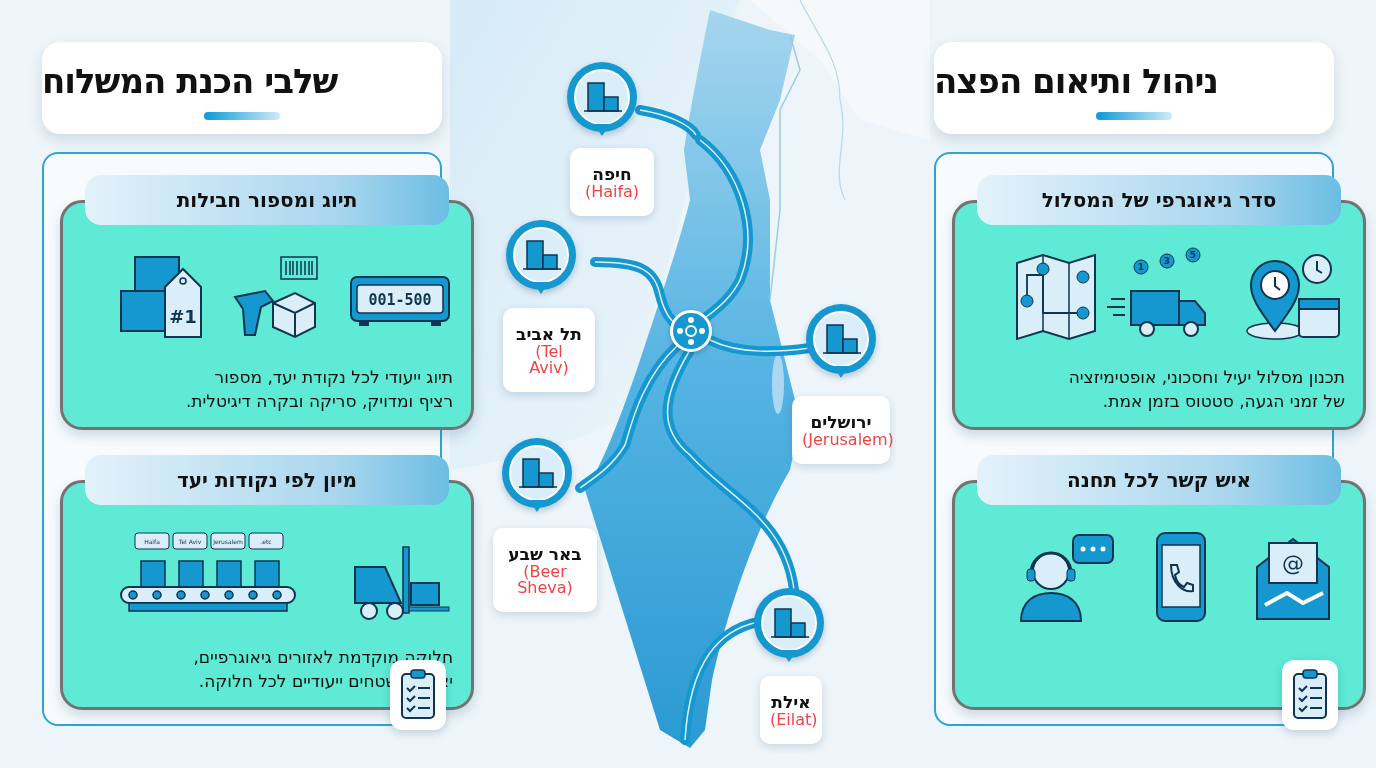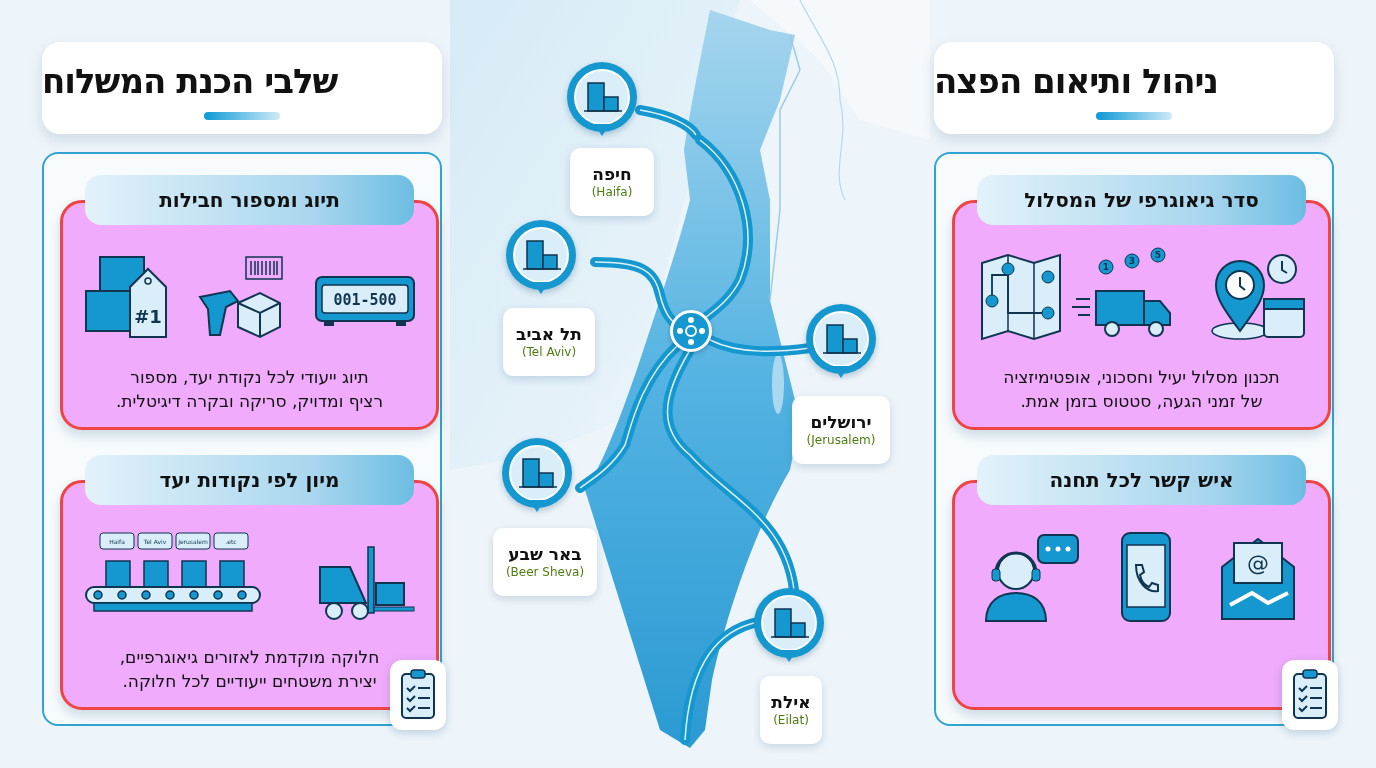--- a/index.html
+++ b/index.html
@@ -3,33 +3,33 @@
 <meta charset="utf-8">
 <style>
 *{box-sizing:border-box;margin:0;padding:0}
 html,body{width:1376px;height:768px;overflow:hidden}
 body{position:relative;background:#eef5fa;font-family:"DejaVu Sans","Liberation Sans",sans-serif;color:#111}
 .bgmap{position:absolute;left:0;top:0;width:1376px;height:768px}
 .side-title{position:absolute;top:42px;width:400px;height:92px;background:#fff;border-radius:18px;box-shadow:0 6px 14px rgba(60,100,130,.18);text-align:left;direction:rtl}
 .side-title .t{font-family:"DejaVu Sans",sans-serif;font-weight:bold;font-size:34px;line-height:34px;margin-top:22px;display:block;letter-spacing:-1px}
 .side-title .bar{position:absolute;left:50%;margin-left:-38px;bottom:14px;width:76px;height:8px;border-radius:4px;background:linear-gradient(90deg,#0b9ad6,#cfeaf7)}
 .col{position:absolute;top:152px;width:400px;height:574px;border:2px solid #2fa4d3;border-radius:16px;background:rgba(248,251,253,.85)}
-.card{position:absolute;left:16px;width:379px;background:#f0abfc;border:3px solid #ef4444;border-radius:22px;box-shadow:0 6px 12px rgba(40,90,130,.2);direction:rtl}
+.card{position:absolute;left:16px;width:414px;background:#5eead4;border:3px solid #737373;border-radius:22px;box-shadow:0 6px 12px rgba(40,90,130,.2);direction:rtl}
 .card .hdr{position:absolute;top:-28px;left:22px;right:22px;height:50px;border-radius:16px;background:linear-gradient(90deg,#e3f2fa 0%,#a8d6ee 70%,#6cbde3 100%);text-align:center}
 .card .hdr span{font-weight:bold;font-size:20px;line-height:50px}
 .card .icons{position:absolute;top:44px;left:10px;right:10px;height:100px}
-.card .txt{position:absolute;left:18px;right:18px;font-size:17px;line-height:24px;text-align:center;color:#111}
+.card .txt{position:absolute;left:18px;right:18px;font-size:17px;line-height:24px;color:#111}
 .clip{position:absolute;width:56px;height:70px;background:#fff;border-radius:12px;box-shadow:0 3px 8px rgba(40,90,130,.25)}
 .pin{position:absolute}
 .pin .circ{position:absolute;width:70px;height:70px;border-radius:50%;background:#1597cf;box-shadow:0 3px 6px rgba(0,60,100,.25)}
 .pin .circ .inner{position:absolute;left:7px;top:7px;width:56px;height:56px;border-radius:50%;background:#d9eef9;border:2px solid #fff}
 .pin .tip{position:absolute;left:27px;top:62px;width:0;height:0;border-left:8px solid transparent;border-right:8px solid transparent;border-top:12px solid #1597cf}
 .label{position:absolute;background:#fff;border-radius:10px;box-shadow:0 3px 8px rgba(40,90,130,.2);text-align:center;padding:16px 10px}
 .label .he{display:block;font-weight:bold;font-size:17px;line-height:20px;direction:rtl}
-.label .en{display:block;font-size:12px;line-height:16px;color:#4d7c0f}
+.label .en{display:block;font-size:16px;line-height:16px;color:#ef4444}
 .hub{position:absolute;left:670px;top:310px;width:42px;height:42px;border-radius:50%;background:#1597cf;border:3px solid #fff;box-shadow:0 2px 5px rgba(0,60,100,.3)}
 </style>
 </head>
 <body>
 
 <svg class="bgmap" viewBox="0 0 1376 768">
   <defs>
     <linearGradient id="sea" x1="0" y1="0" x2="1" y2="1">
       <stop offset="0" stop-color="#d3eaf6"></stop>
         <stop offset="1" stop-color="#eef5fa"></stop>

